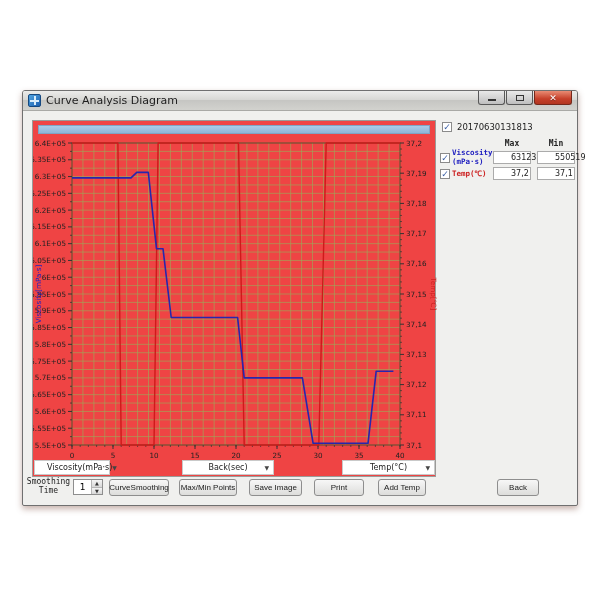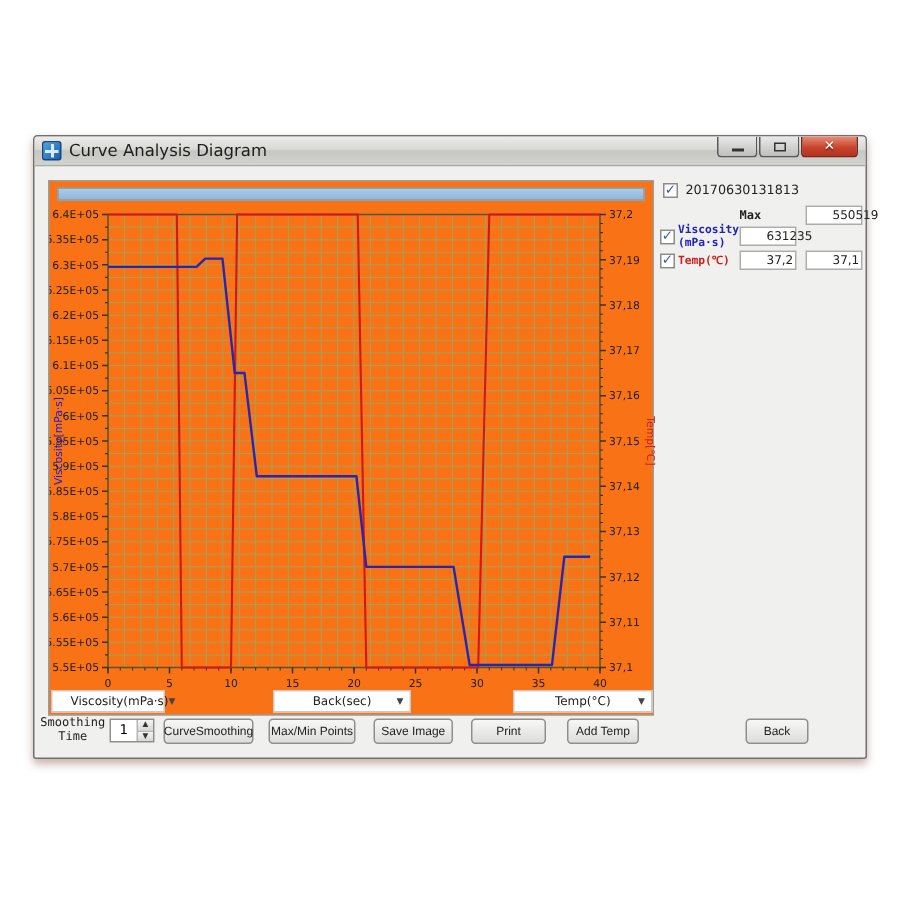--- a/index.html
+++ b/index.html
@@ -22,41 +22,41 @@
   .win-controls { position:absolute; right:5px; top:0; display:flex; }
   .wbtn { height:14px; border:1px solid #585858; border-top:none; border-radius:0 0 3px 3px;
     margin-left:1px; display:flex; align-items:center; justify-content:center; }
   .wbtn.min, .wbtn.max { width:27px; background:linear-gradient(180deg,#E9E9E9,#BFBFBF); }
   .wbtn.close { width:38px; background:linear-gradient(180deg,#E98C74,#C6402A 60%,#B23520); border-color:#74281B; }
   .glyph-min { width:8px; height:2px; background:#333; margin-top:5px; }
   .glyph-max { width:8px; height:6px; border:1px solid #333; }
   .glyph-close { color:#fff; font-size:9px; font-weight:bold; line-height:12px; text-shadow:0 1px 1px rgba(0,0,0,.4); }
 
   .chart-panel { position:absolute; left:9px; top:29px; width:404px; height:357px;
-    background:#f97316; border:1px solid #9B9B98; }
+    background:#ef4444; border:1px solid #9B9B98; }
   .chart-scrollbar { position:absolute; left:5px; top:4px; width:392px; height:9px;
     background:linear-gradient(180deg,#A9CCE7,#8FB6D8); border:1px solid #7FA4C4; }
   .chart-svg { position:absolute; left:0; top:16px; }
 
   .combo { position:absolute; height:15px; background:#fff; border:1px solid #C9C9C9;
     font-size:8px; color:#222; display:flex; align-items:center; padding:0 3px; }
   .combo .arrow { margin-left:auto; font-size:6px; color:#444; }
   .combo.center-text { justify-content:center; }
   .combo.center-text .combo-label { margin:0 auto; }
   .combo.center-text .arrow { position:absolute; right:4px; margin:0; }
 
   .checkbox { width:10px; height:10px; background:#fff; border:1px solid #8B8B8B;
     display:inline-flex; align-items:center; justify-content:center; flex:none; }
   .checkbox .tick { font-size:9px; line-height:9px; color:#3A5FA5; font-weight:bold; }
 
   .session-row { position:absolute; left:419px; top:31px; display:flex; align-items:center; gap:5px;
     font-size:8.5px; color:#222; }
 
   .stat-header { position:absolute; font-size:8px; font-weight:bold; color:#222;
-    font-family:"DejaVu Sans Mono", monospace; width:38px; }
+    font-family:"DejaVu Sans Mono", monospace; width:38px; text-align:center; }
   .stat-label { position:absolute; font-size:7.5px; line-height:8.5px;
     font-family:"DejaVu Sans Mono", monospace;font-weight:bold; }
   .valuebox { position:absolute; width:38px; height:13px; background:#fff; border:1px solid #ABABAB;
     font-size:8px; color:#222; display:flex; align-items:center; padding-left:17px; }
   .row-check { position:absolute; }
 
   .smoothing-label { position:absolute; left:3px; top:386px; width:45px; text-align:center;
     font-size:8px; line-height:9px; color:#222; font-family:"DejaVu Sans Mono", monospace; }
   .spinner { position:absolute; left:50px; top:388px; width:30px; height:16px;
     background:#fff; border:1px solid #8E8E8E; display:flex; }
@@ -370,21 +370,21 @@
     <span class="checkbox row-check" style="left:417px; top:62px;">
         <span class="tick">✓</span>
       </span>
     <div class="stat-label" style="left:429px; top:58px; color:#2020C0;">
       <div>Viscosity</div>
       <div>(mPa·s)</div>
     </div>
     <div class="valuebox" style="left:470px; top:60px;">
         <span>631235</span>
       </div>
-    <div class="valuebox" style="left:514px; top:46px;">
+    <div class="valuebox" style="left:514px; top:60px;">
         <span>550519</span>
       </div>
 
     <span class="checkbox row-check" style="left:417px; top:78px;">
         <span class="tick">✓</span>
       </span>
     <div class="stat-label" style="left:429px; top:79px; color:#CC2020;">Temp(℃)</div>
     <div class="valuebox" style="left:470px; top:76px;">
         <span>37,2</span>
       </div>

